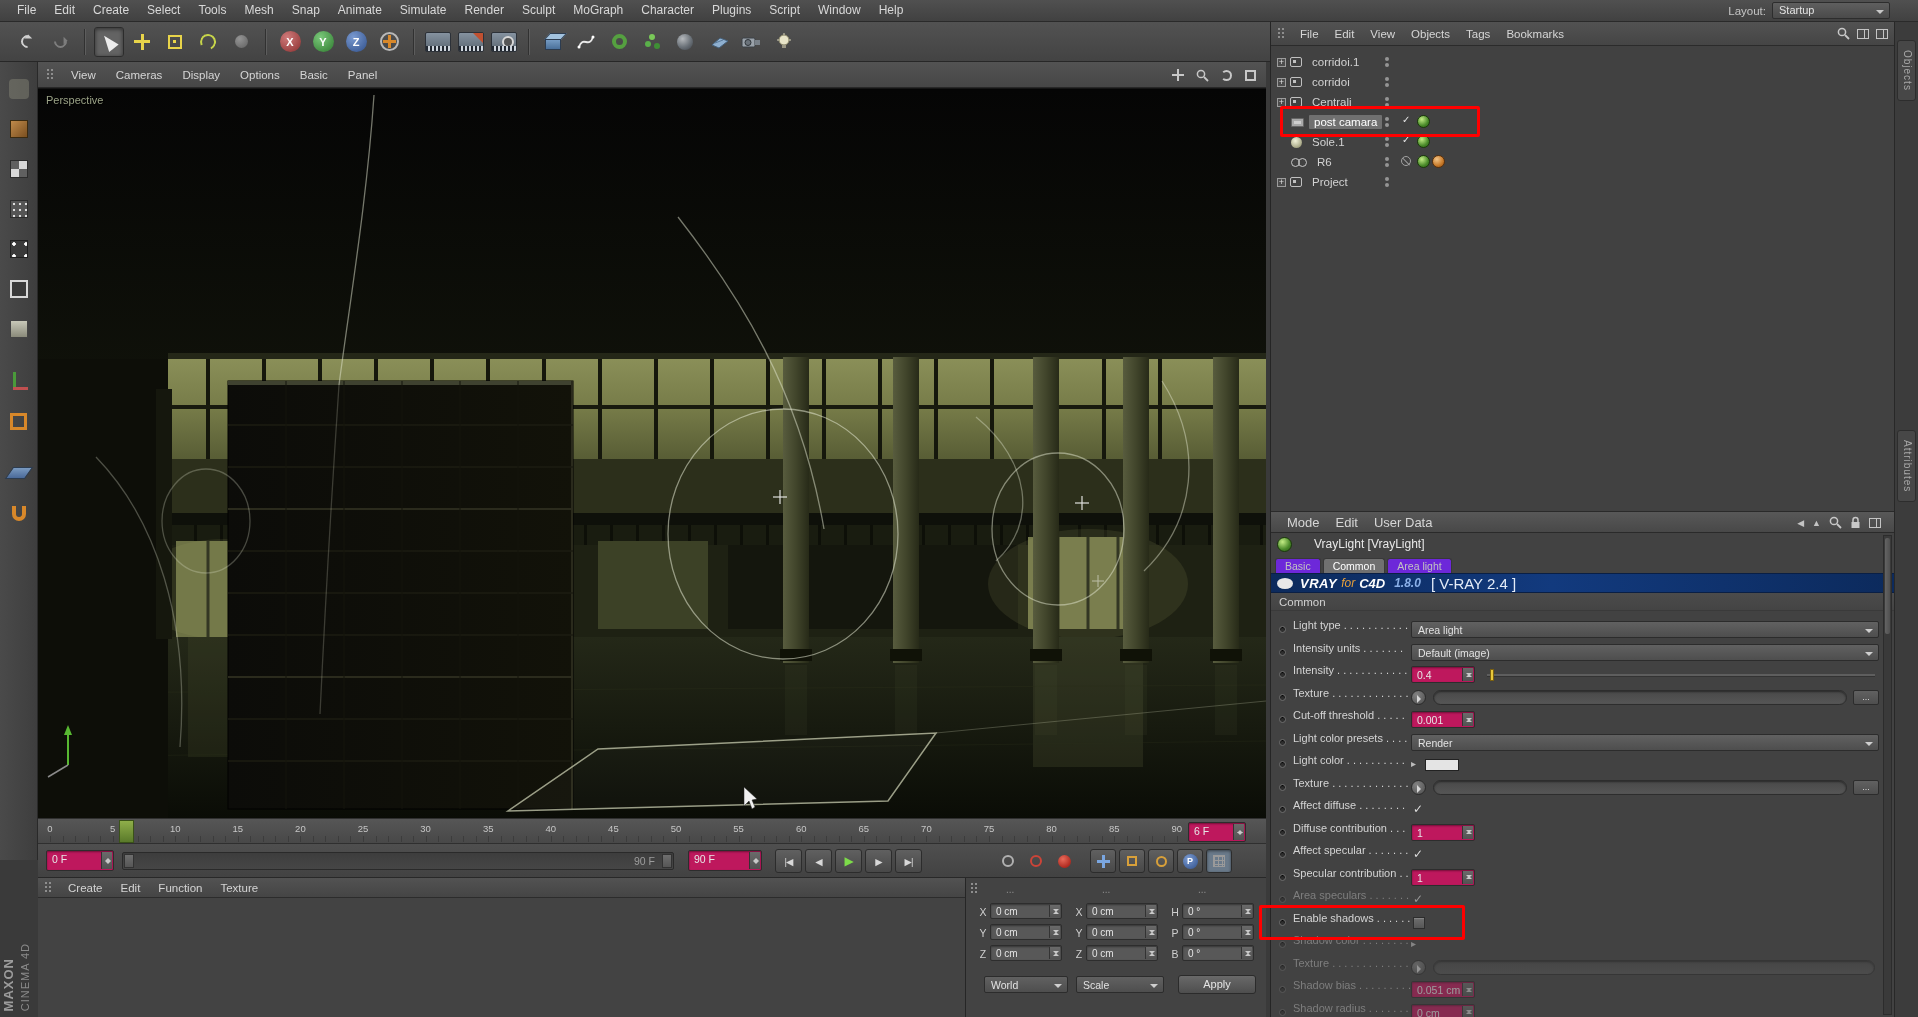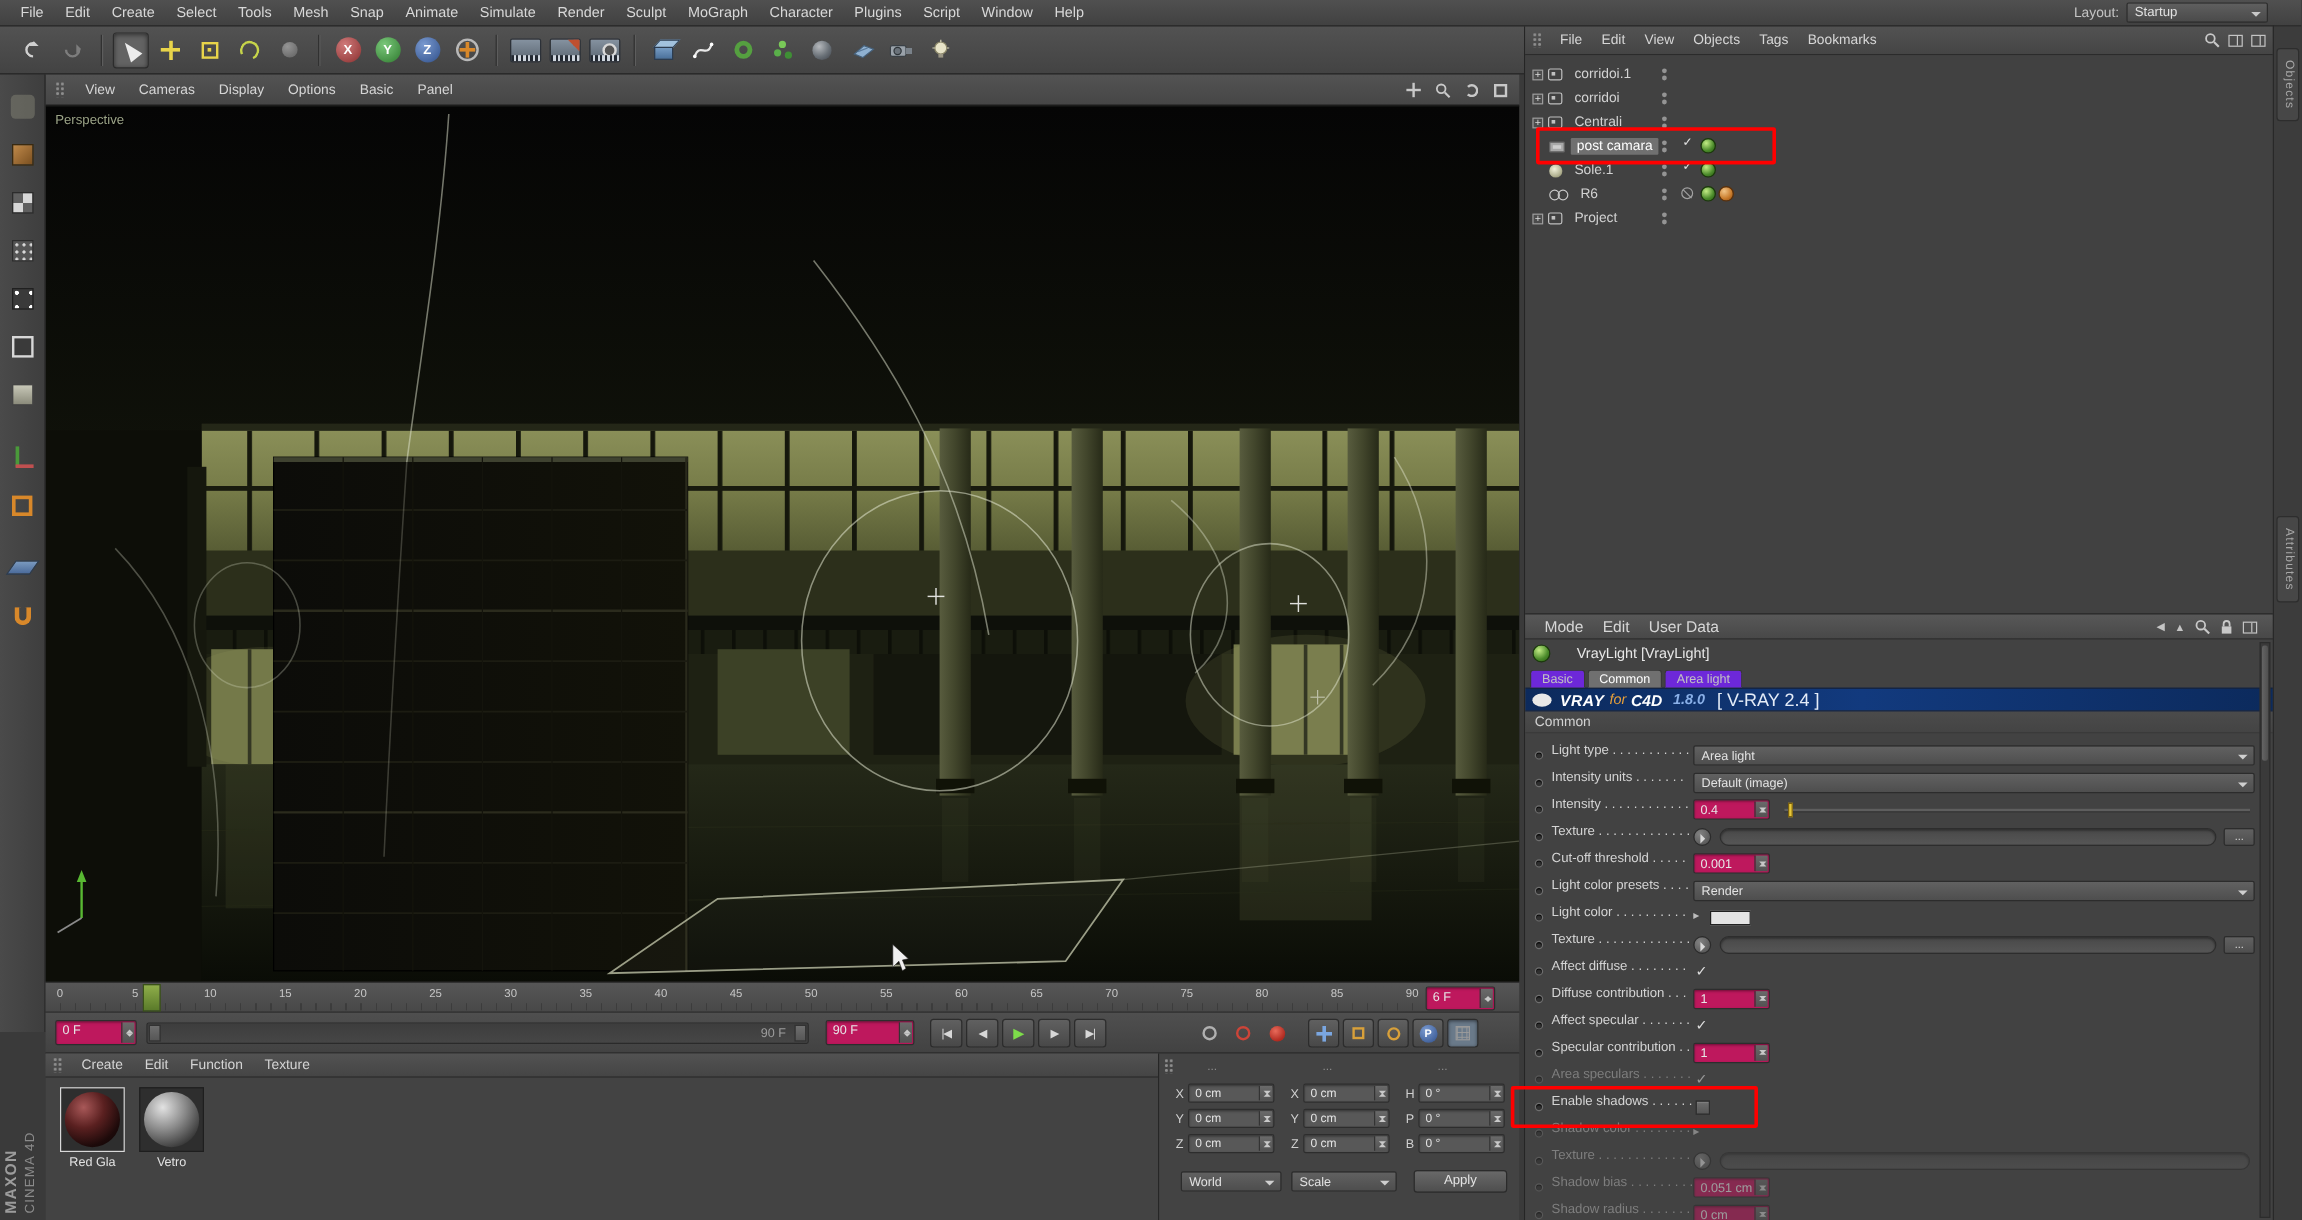--- a/index.html
+++ b/index.html
@@ -598,34 +598,20 @@
   <div id="materials">
     <div id="mat-menu">
       <span class="grip"></span>
       <span id="mat-menu-items" style="display:flex;">
           <span class="mat-mitem">Create</span>
           <span class="mat-mitem">Edit</span>
           <span class="mat-mitem">Function</span>
           <span class="mat-mitem">Texture</span>
         </span>
     </div>
-    <div id="mat-body">
-        <div class="mat-item sel" style="left: 8px;">
-          <div class="mat-thumb">
-            <div class="sphere sphere-red"></div>
-          </div>
-          <div class="mat-name">Red Gla</div>
-        </div>
-        <div class="mat-item" style="left: 74px;">
-          <div class="mat-thumb">
-            <div class="sphere sphere-glass"></div>
-          </div>
-          <div class="mat-name">Vetro</div>
-        </div>
-      </div>
   </div>
 
   <div id="coords">
     <span class="grip"></span>
     <span id="coord-headers"><span class="chead" style="left: 40px;">...</span><span class="chead" style="left: 136px;">...</span><span class="chead" style="left: 232px;">...</span></span>
     <div id="coord-rows">
         <span class="clabel" style="left: 12px; top: 0px;">X</span>
         <div class="cfield" style="left: 24px; top: -1px;">
           <span class="cval">0 cm</span>
           <span class="st"></span>

